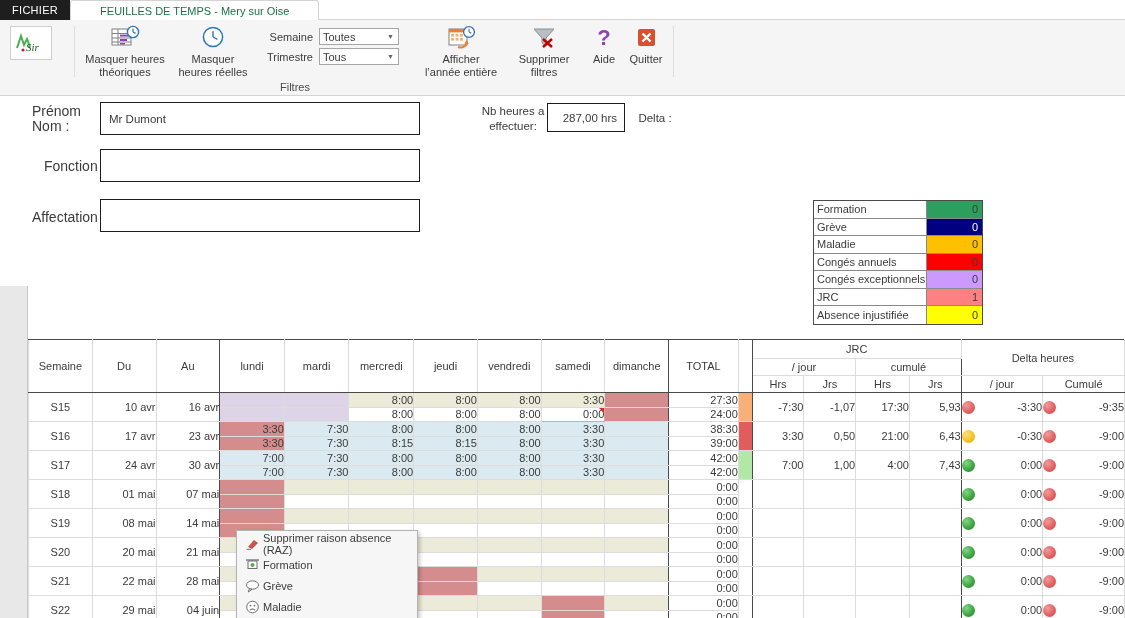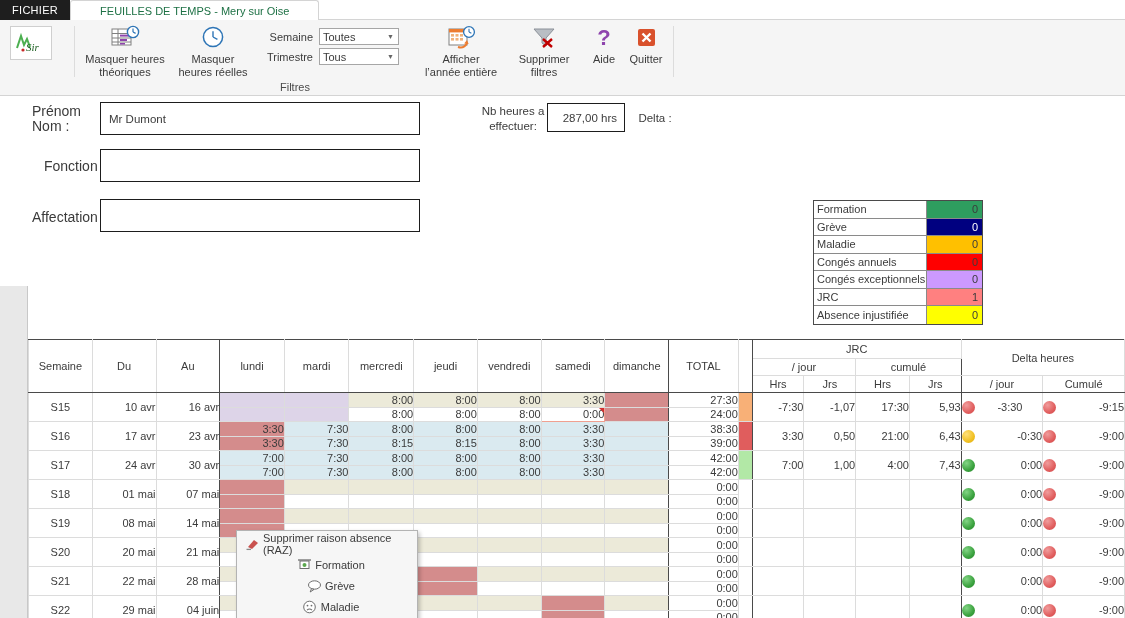--- a/index.html
+++ b/index.html
@@ -131,21 +131,21 @@
   
   .dotwrap { display:flex; align-items:center; height:100%; }
   .dotwrap .dot { margin-right:3px; flex:none; }
 
   
   .ctxmenu {
     position:absolute; left:236px; top:434px; width:182px;
     background:#f6f6f6; border:1px solid #b3b3b3;
     box-shadow:2px 2px 4px rgba(0,0,0,.22); z-index:50; padding:2px 0 0 0;
   }
-  .ctxitem { display:flex; align-items:center; height:21px; padding-left:4px; font-size:11px; color:#3b3b3b;justify-content:center; }
+  .ctxitem { display:flex; align-items:center; height:21px; padding-left:4px; font-size:11px; color:#3b3b3b; }
   .ctxitem .ci { width:22px; display:flex; align-items:center; justify-content:center; flex:none; }
 </style>
 </head>
 <body>
 
 <div class="tabbar">
   <div class="tab-fichier">FICHIER</div>
   <div class="tab-active">FEUILLES DE TEMPS - Mery sur Oise</div>
   <div class="tabbar-fill"></div>
 </div>
@@ -393,27 +393,27 @@
           <td class="num theo bg-rose br"></td>
           <td class="num">27:30</td>
           <td class="br sw-orange" rowspan="2"></td>
           <td class="num" rowspan="2">-7:30</td>
           <td class="num" rowspan="2">-1,07</td>
           <td class="num" rowspan="2">17:30</td>
           <td class="num br" rowspan="2">5,93</td>
           <td class="num bl" rowspan="2">
             <div class="dotwrap">
               <span class="dot red"></span>
-              <span style="flex:1; text-align:center;">-3:30</span>
+              <span style="flex:1; text-align:right;">-3:30</span>
             </div>
           </td>
           <td class="num" rowspan="2">
             <div class="dotwrap">
               <span class="dot red"></span>
-              <span style="flex:1; text-align:right;">-9:15</span>
+              <span style="flex:1; text-align:right;">-9:35</span>
             </div>
           </td>
         </tr>
         <tr class="cellrow">
           <td class="num bg-purple "></td>
           <td class="num bg-purple "></td>
           <td class="num bg-white grn">8:00</td>
           <td class="num bg-white grn">8:00</td>
           <td class="num bg-white grn">8:00</td>
           <td class="num bg-white commentcell orgtxt">0:00</td>

